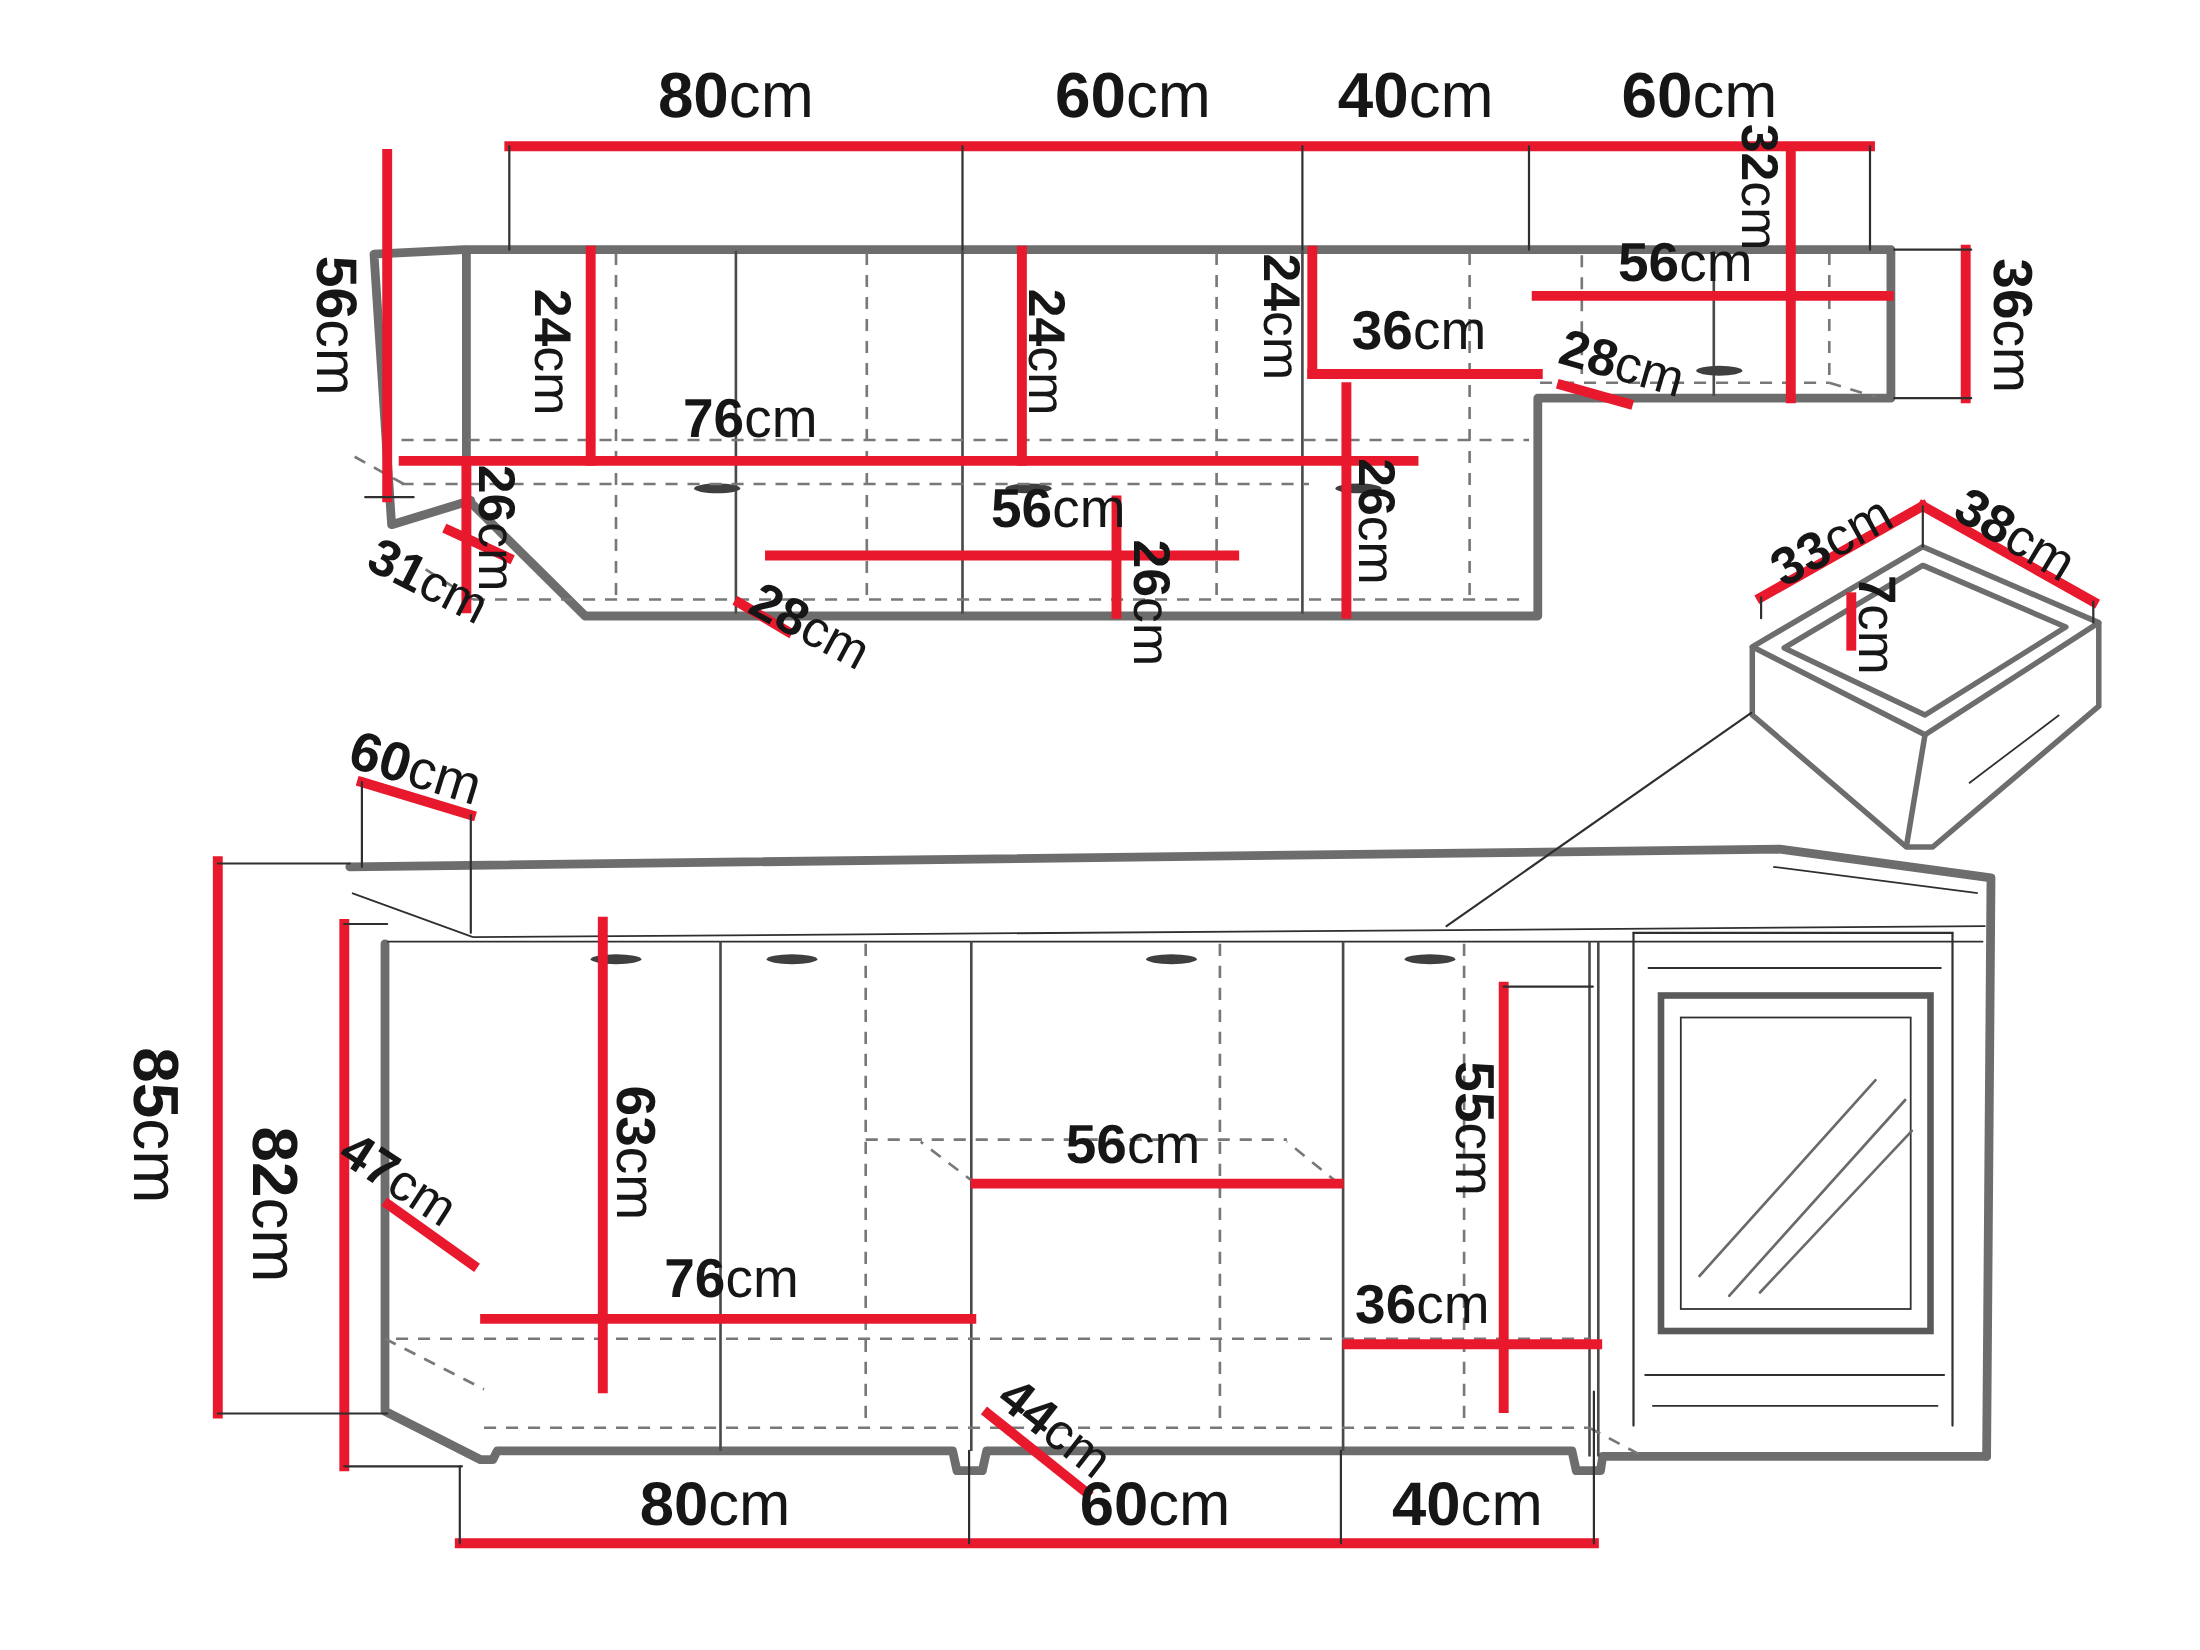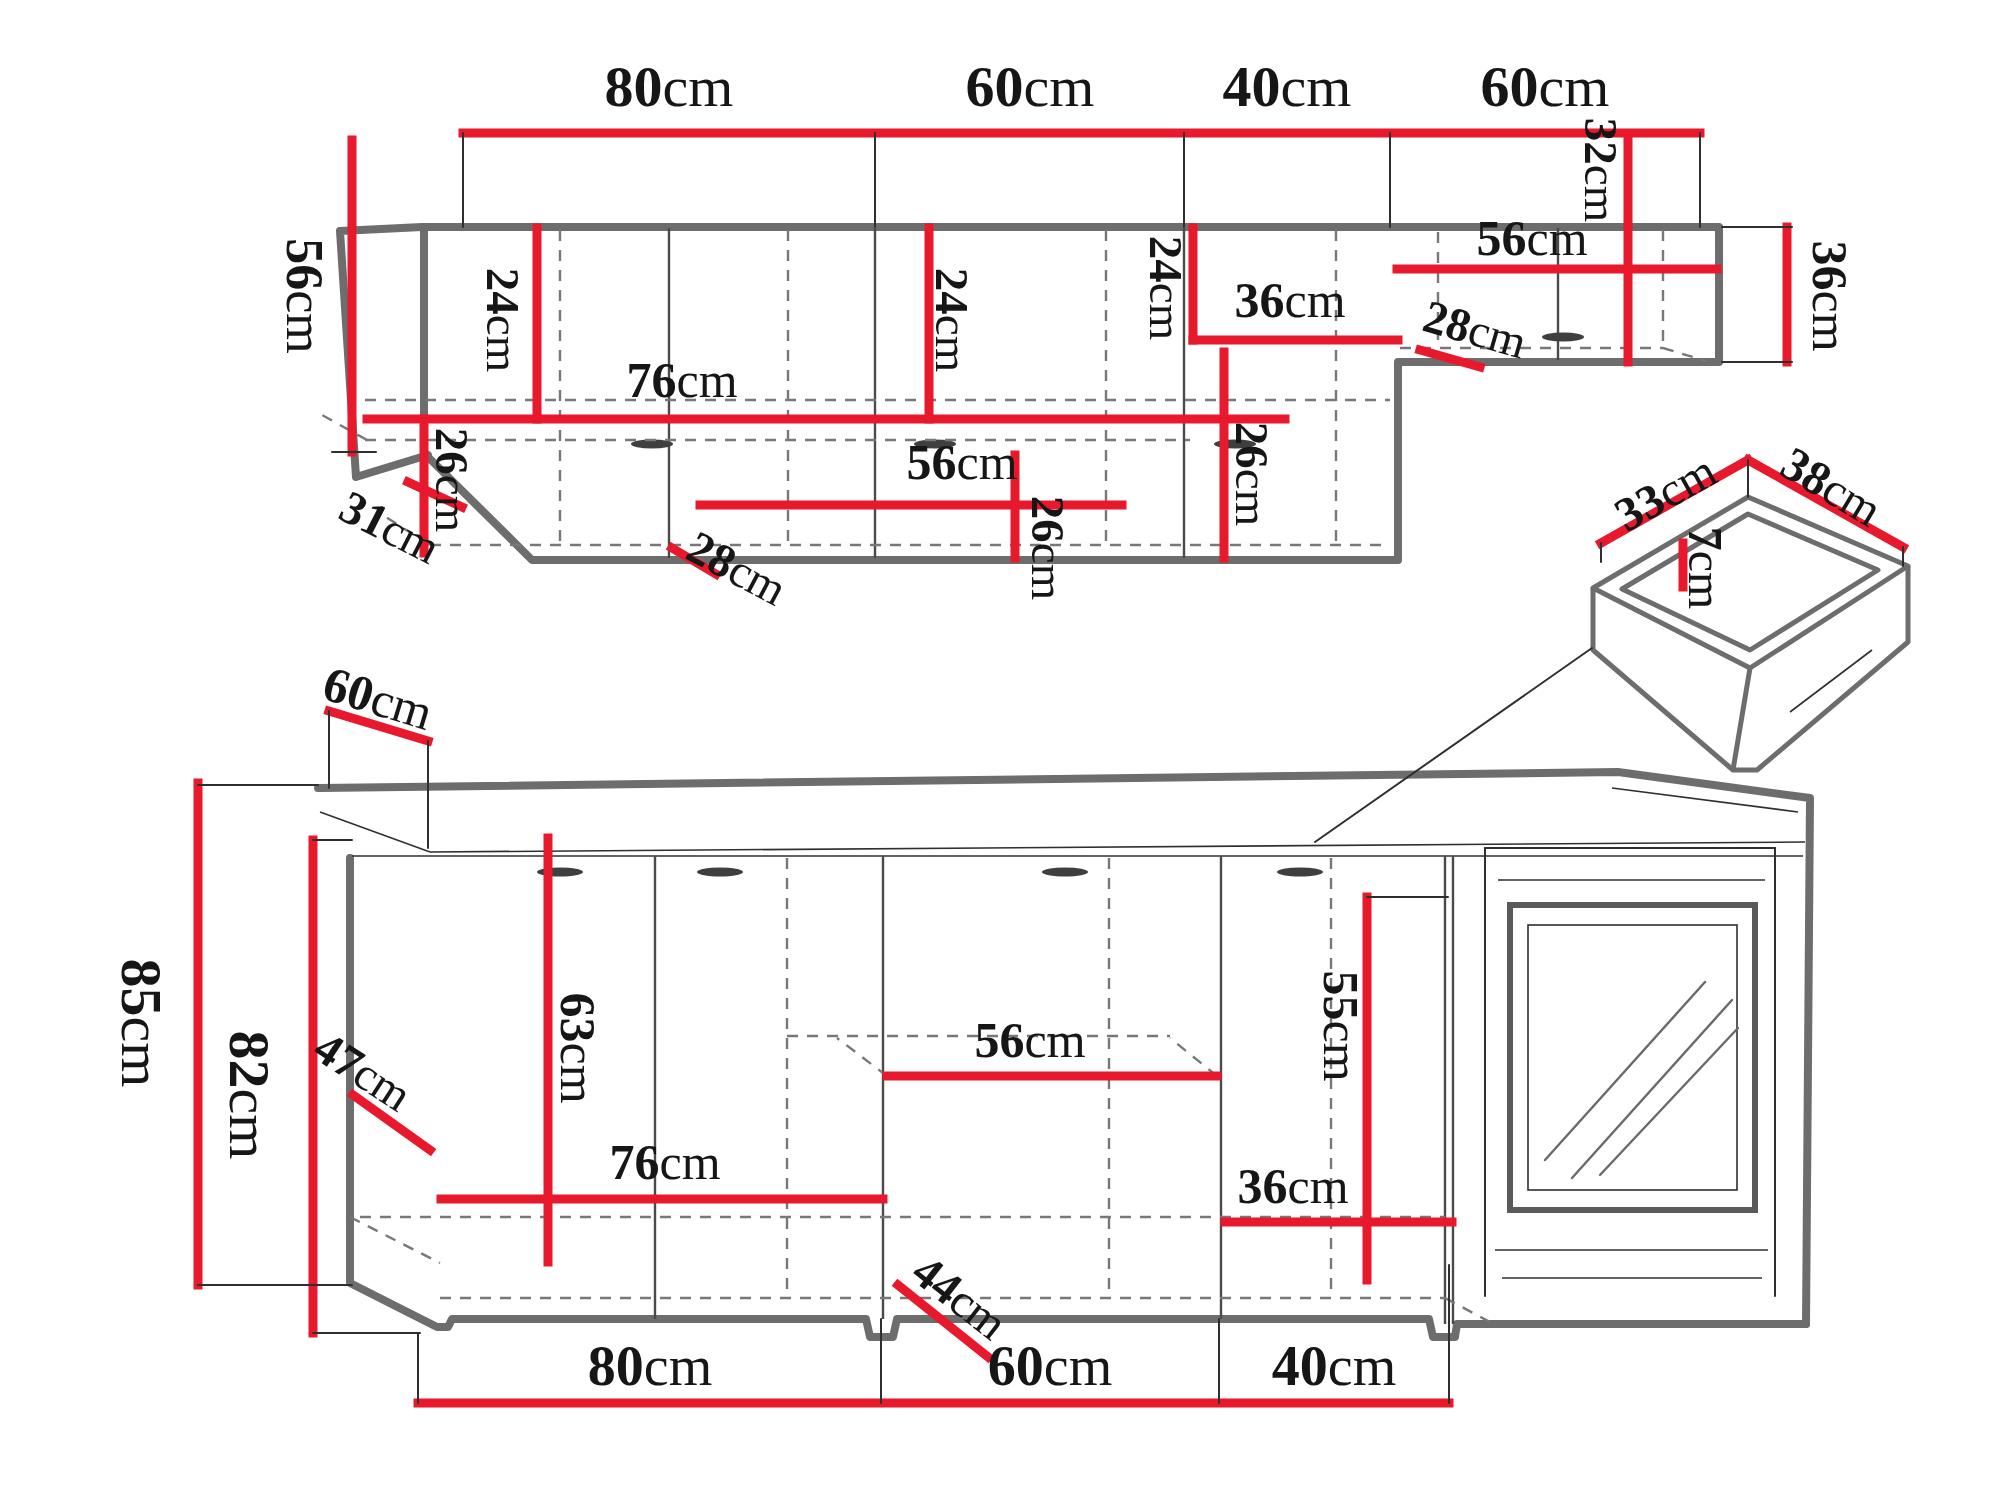--- a/index.html
+++ b/index.html
@@ -1,17 +1,17 @@
 <!DOCTYPE html>
 <html style="--c-dim: #e8192c; --c-outline: #6d6d6d; --c-thin: #2f2f2f; --c-dashed: #787878; --c-text: #161616; --c-bg: #ffffff;"><head>
 <meta charset="utf-8">
 <style>
   html,body{margin:0;padding:0;background:#fff;}
   .stage{position:relative;width:2000px;height:1500px;background:var(--c-bg,#fff);overflow:hidden;
-         font-family:Liberation Serif, serif;}
+         font-family:Liberation Sans, sans-serif;}
   svg{position:absolute;left:0;top:0;}
   .outline{stroke:var(--c-outline);stroke-width:8;fill:none;stroke-linejoin:round;stroke-linecap:round;}
   .outline-med{stroke:var(--c-outline);stroke-width:5;fill:none;stroke-linejoin:round;}
   .thin{stroke:var(--c-thin);stroke-width:2;fill:none;stroke-linecap:round;}
   .thin15{stroke:var(--c-thin);stroke-width:1.6;fill:none;}
   .divider{stroke:#4a4a4a;stroke-width:2.4;fill:none;}
   .dashed{stroke:var(--c-dashed);stroke-width:2.4;fill:none;stroke-dasharray:11 9;}
   .red{stroke:var(--c-dim);stroke-width:9;fill:none;stroke-linecap:square;}
   .winframe{stroke:#5a5a5a;stroke-width:6;fill:none;}
   .glass{stroke:#6a6a6a;stroke-width:2.4;fill:none;stroke-linecap:round;}

